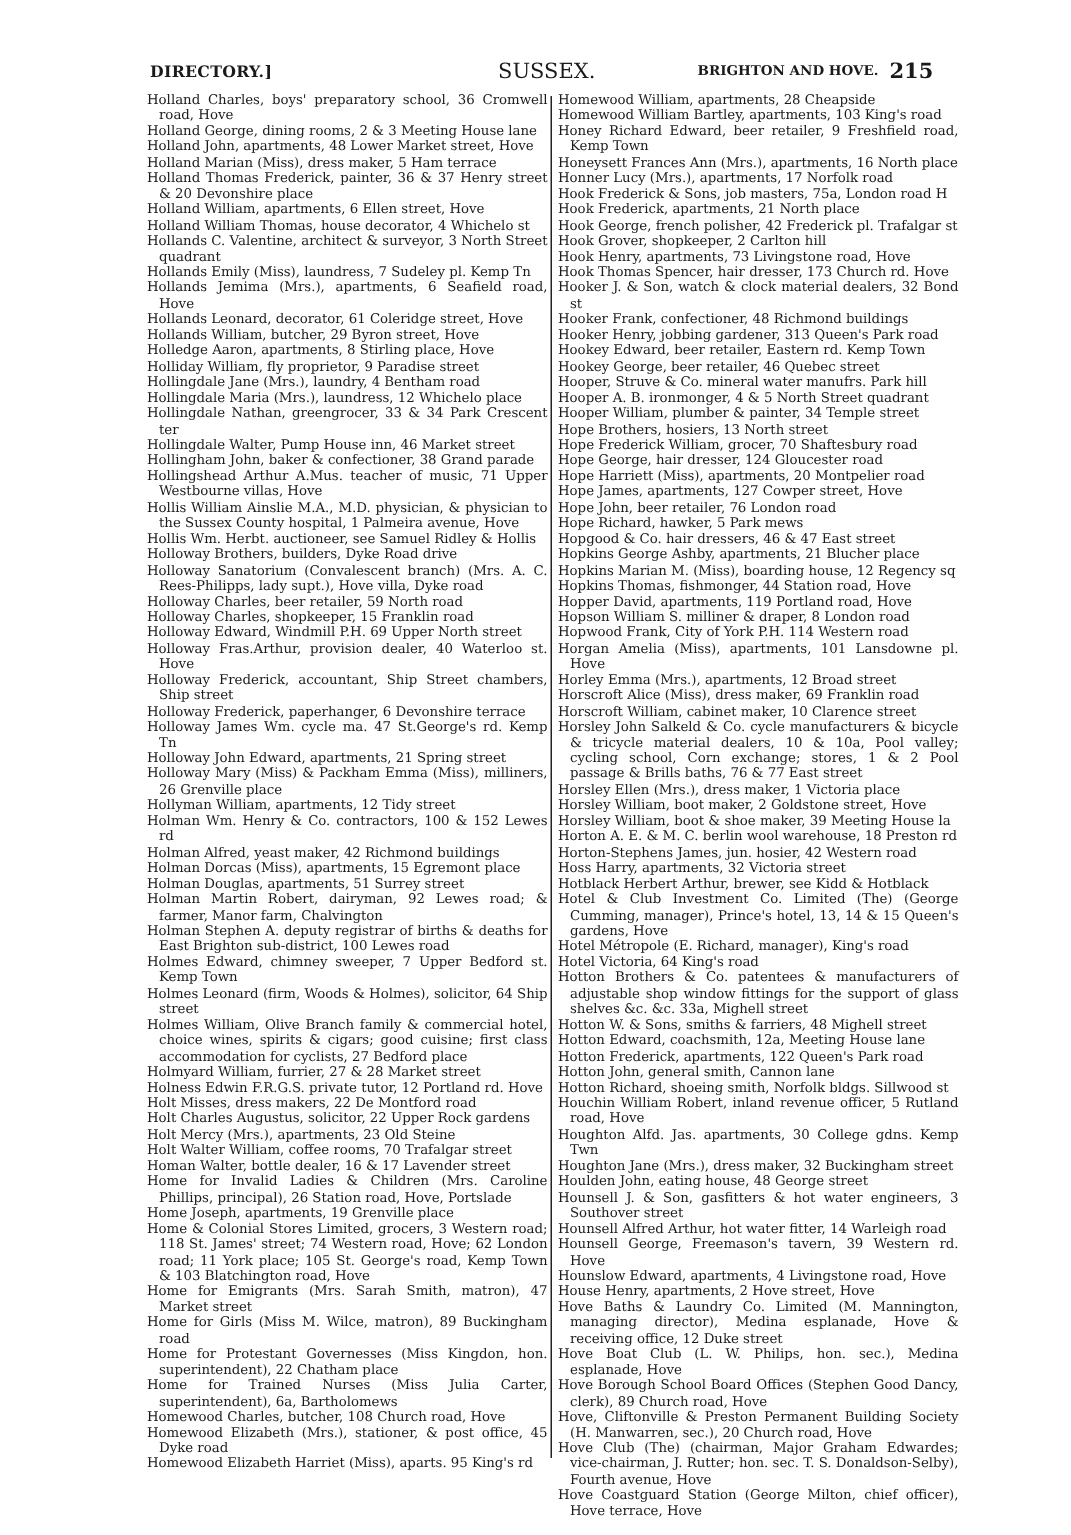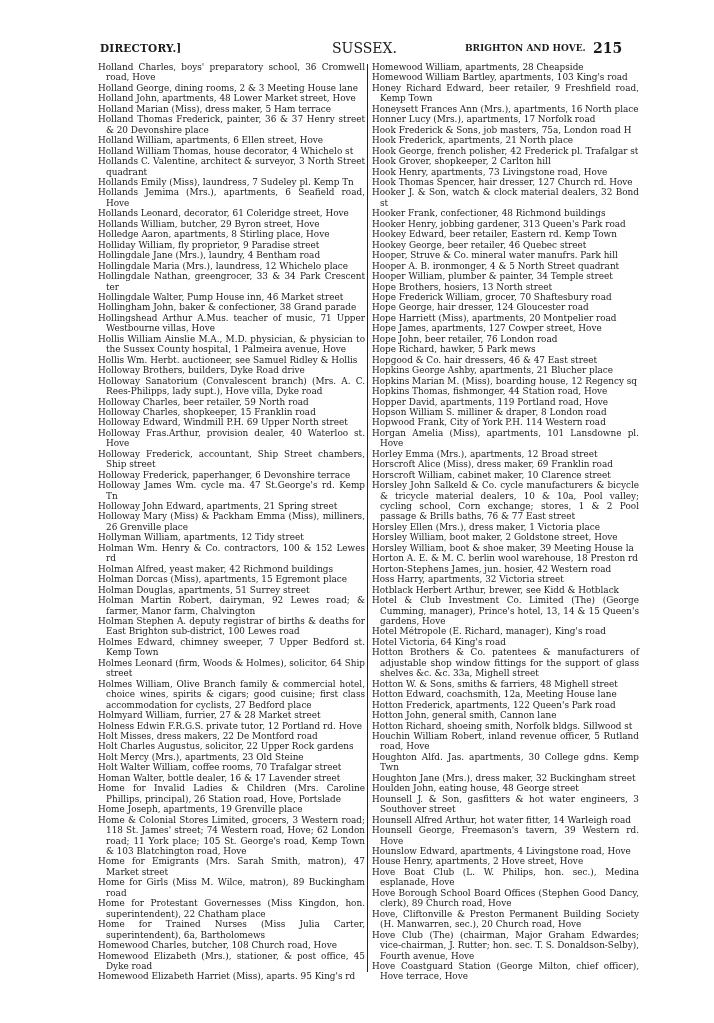--- a/index.html
+++ b/index.html
@@ -96,21 +96,21 @@
       <p class="entry">Homewood William, apartments, 28 Cheapside</p>
       <p class="entry">Homewood William Bartley, apartments, 103 King's road</p>
       <p class="entry">Honey Richard Edward, beer retailer, 9 Freshfield road, Kemp Town</p>
       <p class="entry">Honeysett Frances Ann (Mrs.), apartments, 16 North place</p>
       <p class="entry">Honner Lucy (Mrs.), apartments, 17 Norfolk road</p>
       <p class="entry">Hook Frederick &amp; Sons, job masters, 75a, London road H</p>
       <p class="entry">Hook Frederick, apartments, 21 North place</p>
       <p class="entry">Hook George, french polisher, 42 Frederick pl. Trafalgar st</p>
       <p class="entry">Hook Grover, shopkeeper, 2 Carlton hill</p>
       <p class="entry">Hook Henry, apartments, 73 Livingstone road, Hove</p>
-      <p class="entry">Hook Thomas Spencer, hair dresser, 127 Church rd. Hove</p>
+      <p class="entry">Hook Thomas Spencer, hair dresser, 173 Church rd. Hove</p>
       <p class="entry">Hooker J. &amp; Son, watch &amp; clock material dealers, 32 Bond st</p>
       <p class="entry">Hooker Frank, confectioner, 48 Richmond buildings</p>
       <p class="entry">Hooker Henry, jobbing gardener, 313 Queen's Park road</p>
       <p class="entry">Hookey Edward, beer retailer, Eastern rd. Kemp Town</p>
       <p class="entry">Hookey George, beer retailer, 46 Quebec street</p>
       <p class="entry">Hooper, Struve &amp; Co. mineral water manufrs. Park hill</p>
       <p class="entry">Hooper A. B. ironmonger, 4 &amp; 5 North Street quadrant</p>
       <p class="entry">Hooper William, plumber &amp; painter, 34 Temple street</p>
       <p class="entry">Hope Brothers, hosiers, 13 North street</p>
       <p class="entry">Hope Frederick William, grocer, 70 Shaftesbury road</p>
@@ -149,19 +149,20 @@
       <p class="entry">Hotton Richard, shoeing smith, Norfolk bldgs. Sillwood st</p>
       <p class="entry">Houchin William Robert, inland revenue officer, 5 Rutland road, Hove</p>
       <p class="entry">Houghton Alfd. Jas. apartments, 30 College gdns. Kemp Twn</p>
       <p class="entry">Houghton Jane (Mrs.), dress maker, 32 Buckingham street</p>
       <p class="entry">Houlden John, eating house, 48 George street</p>
       <p class="entry">Hounsell J. &amp; Son, gasfitters &amp; hot water engineers, 3 Southover street</p>
       <p class="entry">Hounsell Alfred Arthur, hot water fitter, 14 Warleigh road</p>
       <p class="entry">Hounsell George, Freemason's tavern, 39 Western rd. Hove</p>
       <p class="entry">Hounslow Edward, apartments, 4 Livingstone road, Hove</p>
       <p class="entry">House Henry, apartments, 2 Hove street, Hove</p>
+      <p class="entry">Hove Baths &amp; Laundry Co. Limited (M. Mannington, managing director), Medina esplanade, Hove &amp; receiving office, 12 Duke street</p>
       <p class="entry">Hove Boat Club (L. W. Philips, hon. sec.), Medina esplanade, Hove</p>
       <p class="entry">Hove Borough School Board Offices (Stephen Good Dancy, clerk), 89 Church road, Hove</p>
       <p class="entry">Hove, Cliftonville &amp; Preston Permanent Building Society (H. Manwarren, sec.), 20 Church road, Hove</p>
       <p class="entry">Hove Club (The) (chairman, Major Graham Edwardes; vice-chairman, J. Rutter; hon. sec. T. S. Donaldson-Selby), Fourth avenue, Hove</p>
       <p class="entry">Hove Coastguard Station (George Milton, chief officer), Hove terrace, Hove</p>
     </div>
 </div>
 
 </body></html>

